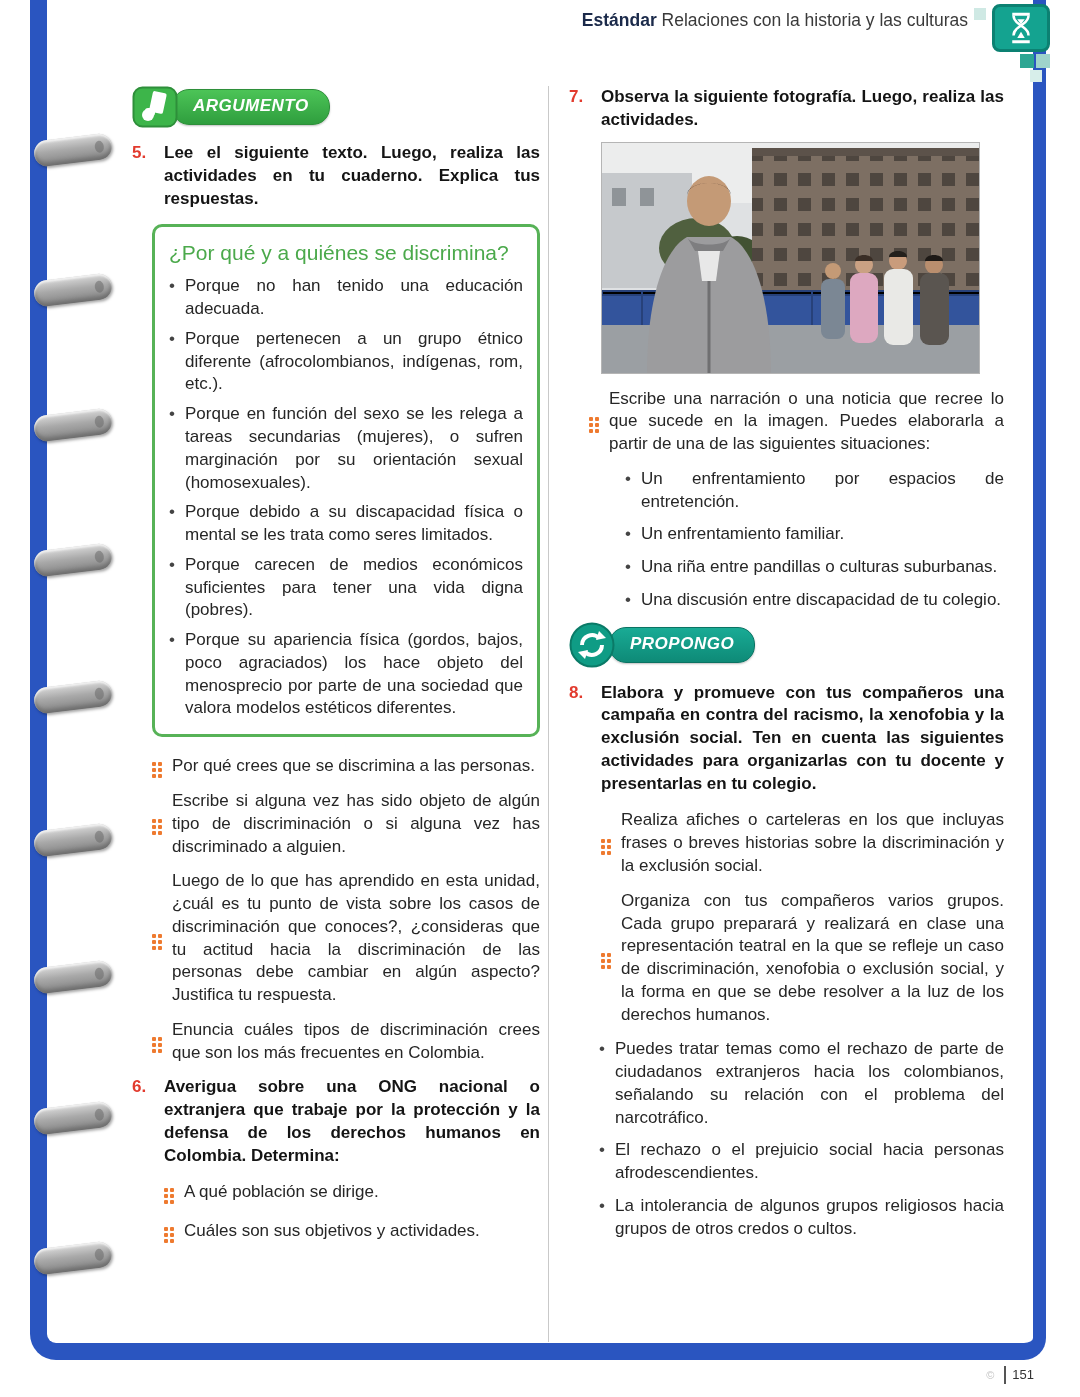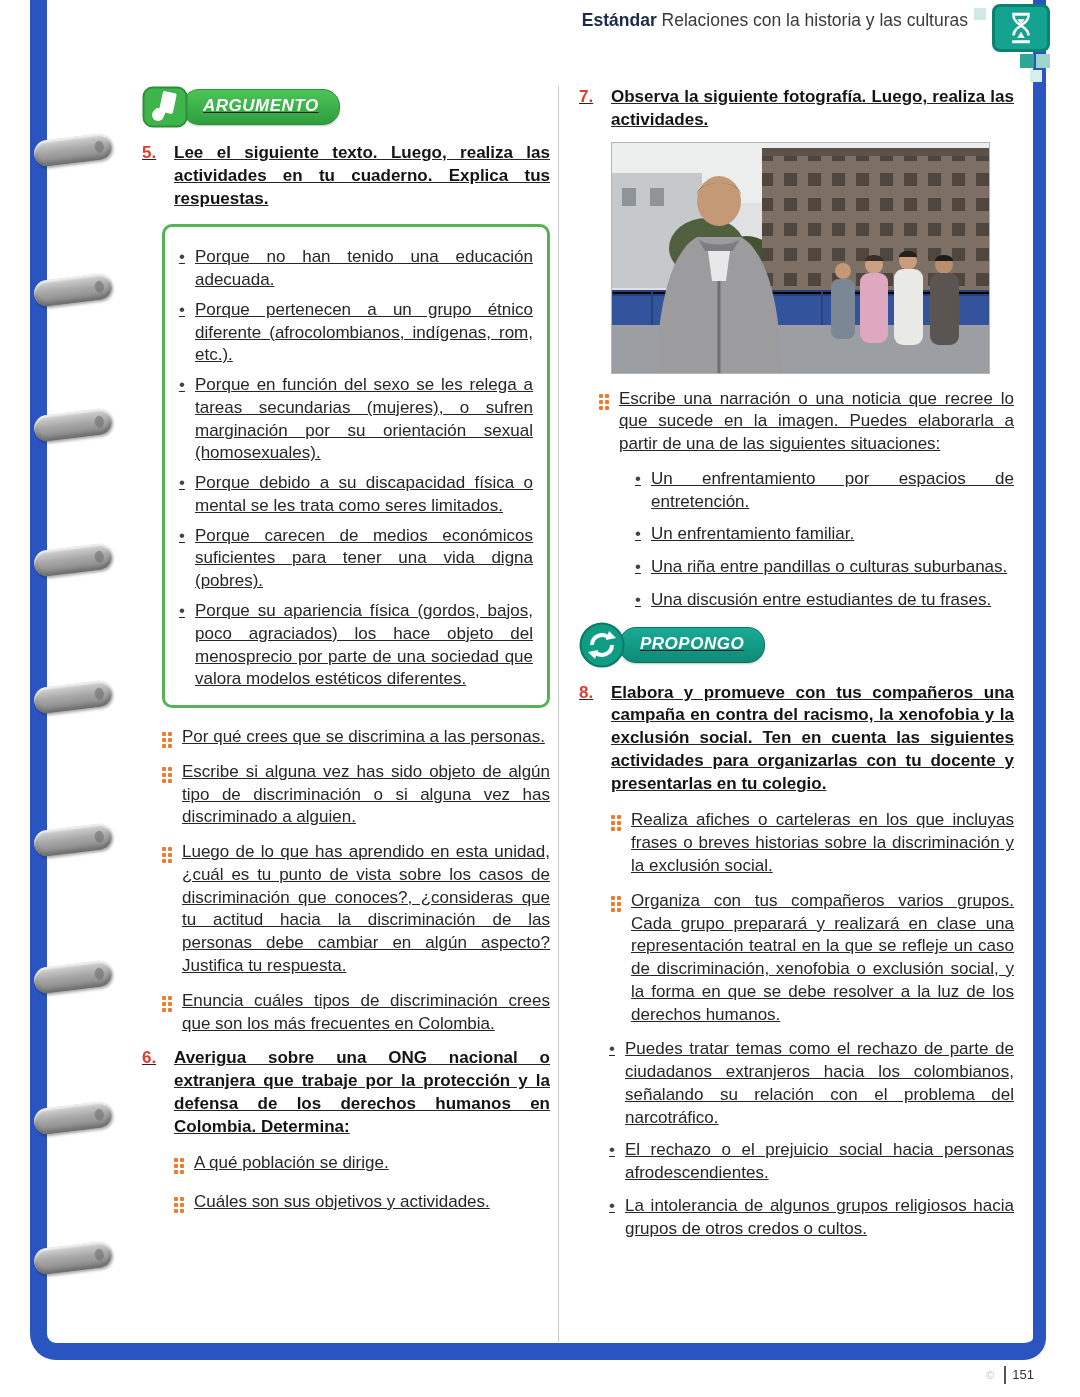--- a/index.html
+++ b/index.html
@@ -26,21 +26,21 @@
     background:#6a6a6a; border-radius:50%; opacity:.55; }
   
   .header { position:absolute; top:9px; right:112px; font-size:17.5px; white-space:nowrap; }
   .header .hb { font-weight:bold; color:#1b2a4a; }
   .header .hr { color:#3a3a3a; }
   .hicon { position:absolute; top:4px; right:30px; width:58px; height:48px;
     background:#14a390; border:3px solid #0c8172; border-radius:8px;
     display:flex; align-items:center; justify-content:center; z-index:4; }
   .sq { position:absolute; z-index:3; }
   
-  .columns { position:absolute; left:130px; top:86px; width:884px; height:1256px; display:flex;text-decoration:underline; }
+  .columns { position:absolute; left:120px; top:86px; width:884px; height:1256px; display:flex; }
   .col-left { width:420px; padding-left:12px; }
   .col-right { flex:1; margin-left:8px; border-left:1px solid #c9c9c9; padding-left:20px; }
   .j { text-align:justify; }
   .b { font-weight:bold; color:#141414; }
   
   .badge-row { display:flex; align-items:center; margin-bottom:14px; }
   .badge-icon { flex:none; margin-right:-6px; z-index:2; display:flex; }
   .pill { color:#fff; font-weight:bold; font-style:italic; font-size:17px; letter-spacing:.5px;
     padding:5px 20px 6px 20px; border-radius:17px; box-shadow:0 1px 2px rgba(0,0,0,.25); }
   .pill-green { background:linear-gradient(180deg,#4cc457,#2f9e3e); border:1px solid #2e8f3a; }
@@ -49,21 +49,21 @@
   .numitem { display:flex; margin-bottom:14px; }
   .num { flex:none; width:32px; color:#e23b2e; font-weight:bold; }
   
   .greenbox { margin-left:20px; margin-bottom:18px; border:3px solid #57b257; border-radius:10px;
     padding:12px 14px 14px 14px; }
   .gb-title { color:#4ba94b; font-size:21px; margin-bottom:8px; }
   .gbi { display:flex; margin-top:7px; }
   .bul { flex:none; width:16px; color:#444; }
   .gbi p, .brow p { flex:1; }
   
-  .act { display:flex; margin-left:20px; margin-bottom:12px; }
+  .act { display:flex; margin-left:20px; margin-bottom:12px;align-items:center; }
   .dots { flex:none; display:grid; grid-template-columns:repeat(2,4px); grid-auto-rows:4px;
     gap:2px; margin:6px 10px 0 0; }
   .dots i { background:#ee7a2f; border-radius:1px; display:block; }
   
   .photo { margin:10px 0 14px 32px; width:379px; height:232px; border:1px solid #b5b5b5;
     overflow:hidden; background:#d9dbdd; }
   .opts { margin-left:56px; }
   .brow { display:flex; margin-bottom:10px; }
   .subs { margin-left:30px; }
   .act8 { margin-left:32px; }
@@ -120,20 +120,21 @@
         </span>
         <span class="pill pill-green">ARGUMENTO</span>
       </div>
 
       <div class="numitem">
         <span class="num">5.</span>
         <p class="b j">Lee el siguiente texto. Luego, realiza las actividades en tu cuaderno. Explica tus respuestas.</p>
       </div>
 
       <div class="greenbox">
+        <div class="gb-title">¿Por qué y a quiénes se discrimina?</div>
         <div class="gbi">
             <span class="bul">•</span>
             <p class="j">Porque no han tenido una educación adecuada.</p>
           </div>
         <div class="gbi">
             <span class="bul">•</span>
             <p class="j">Porque pertenecen a un grupo étnico diferente (afrocolombianos, indígenas, rom, etc.).</p>
           </div>
         <div class="gbi">
             <span class="bul">•</span>
@@ -296,21 +297,21 @@
         <div class="brow">
             <span class="bul">•</span>
             <p class="j">Un enfrentamiento familiar.</p>
           </div>
         <div class="brow">
             <span class="bul">•</span>
             <p class="j">Una riña entre pandillas o culturas suburbanas.</p>
           </div>
         <div class="brow">
             <span class="bul">•</span>
-            <p class="j">Una discusión entre estudiantes de tu frases.</p>
+            <p class="j">Una discusión entre discapacidad de tu colegio.</p>
           </div>
       </div>
 
       <div class="badge-row" style="margin-top:10px;">
         <span class="badge-icon">
           <svg width="46" height="46" viewBox="0 0 46 46">
             <circle cx="23" cy="23" r="21.5" fill="#0f9c85" stroke="#0a7a67" stroke-width="2"></circle>
             <path d="M13 23a10 10 0 0 1 17-7" stroke="#fff" stroke-width="4" fill="none"></path>
             <polygon points="30,9 37,16 27,18" fill="#fff"></polygon>
             <path d="M33 23a10 10 0 0 1-17 7" stroke="#fff" stroke-width="4" fill="none"></path>

